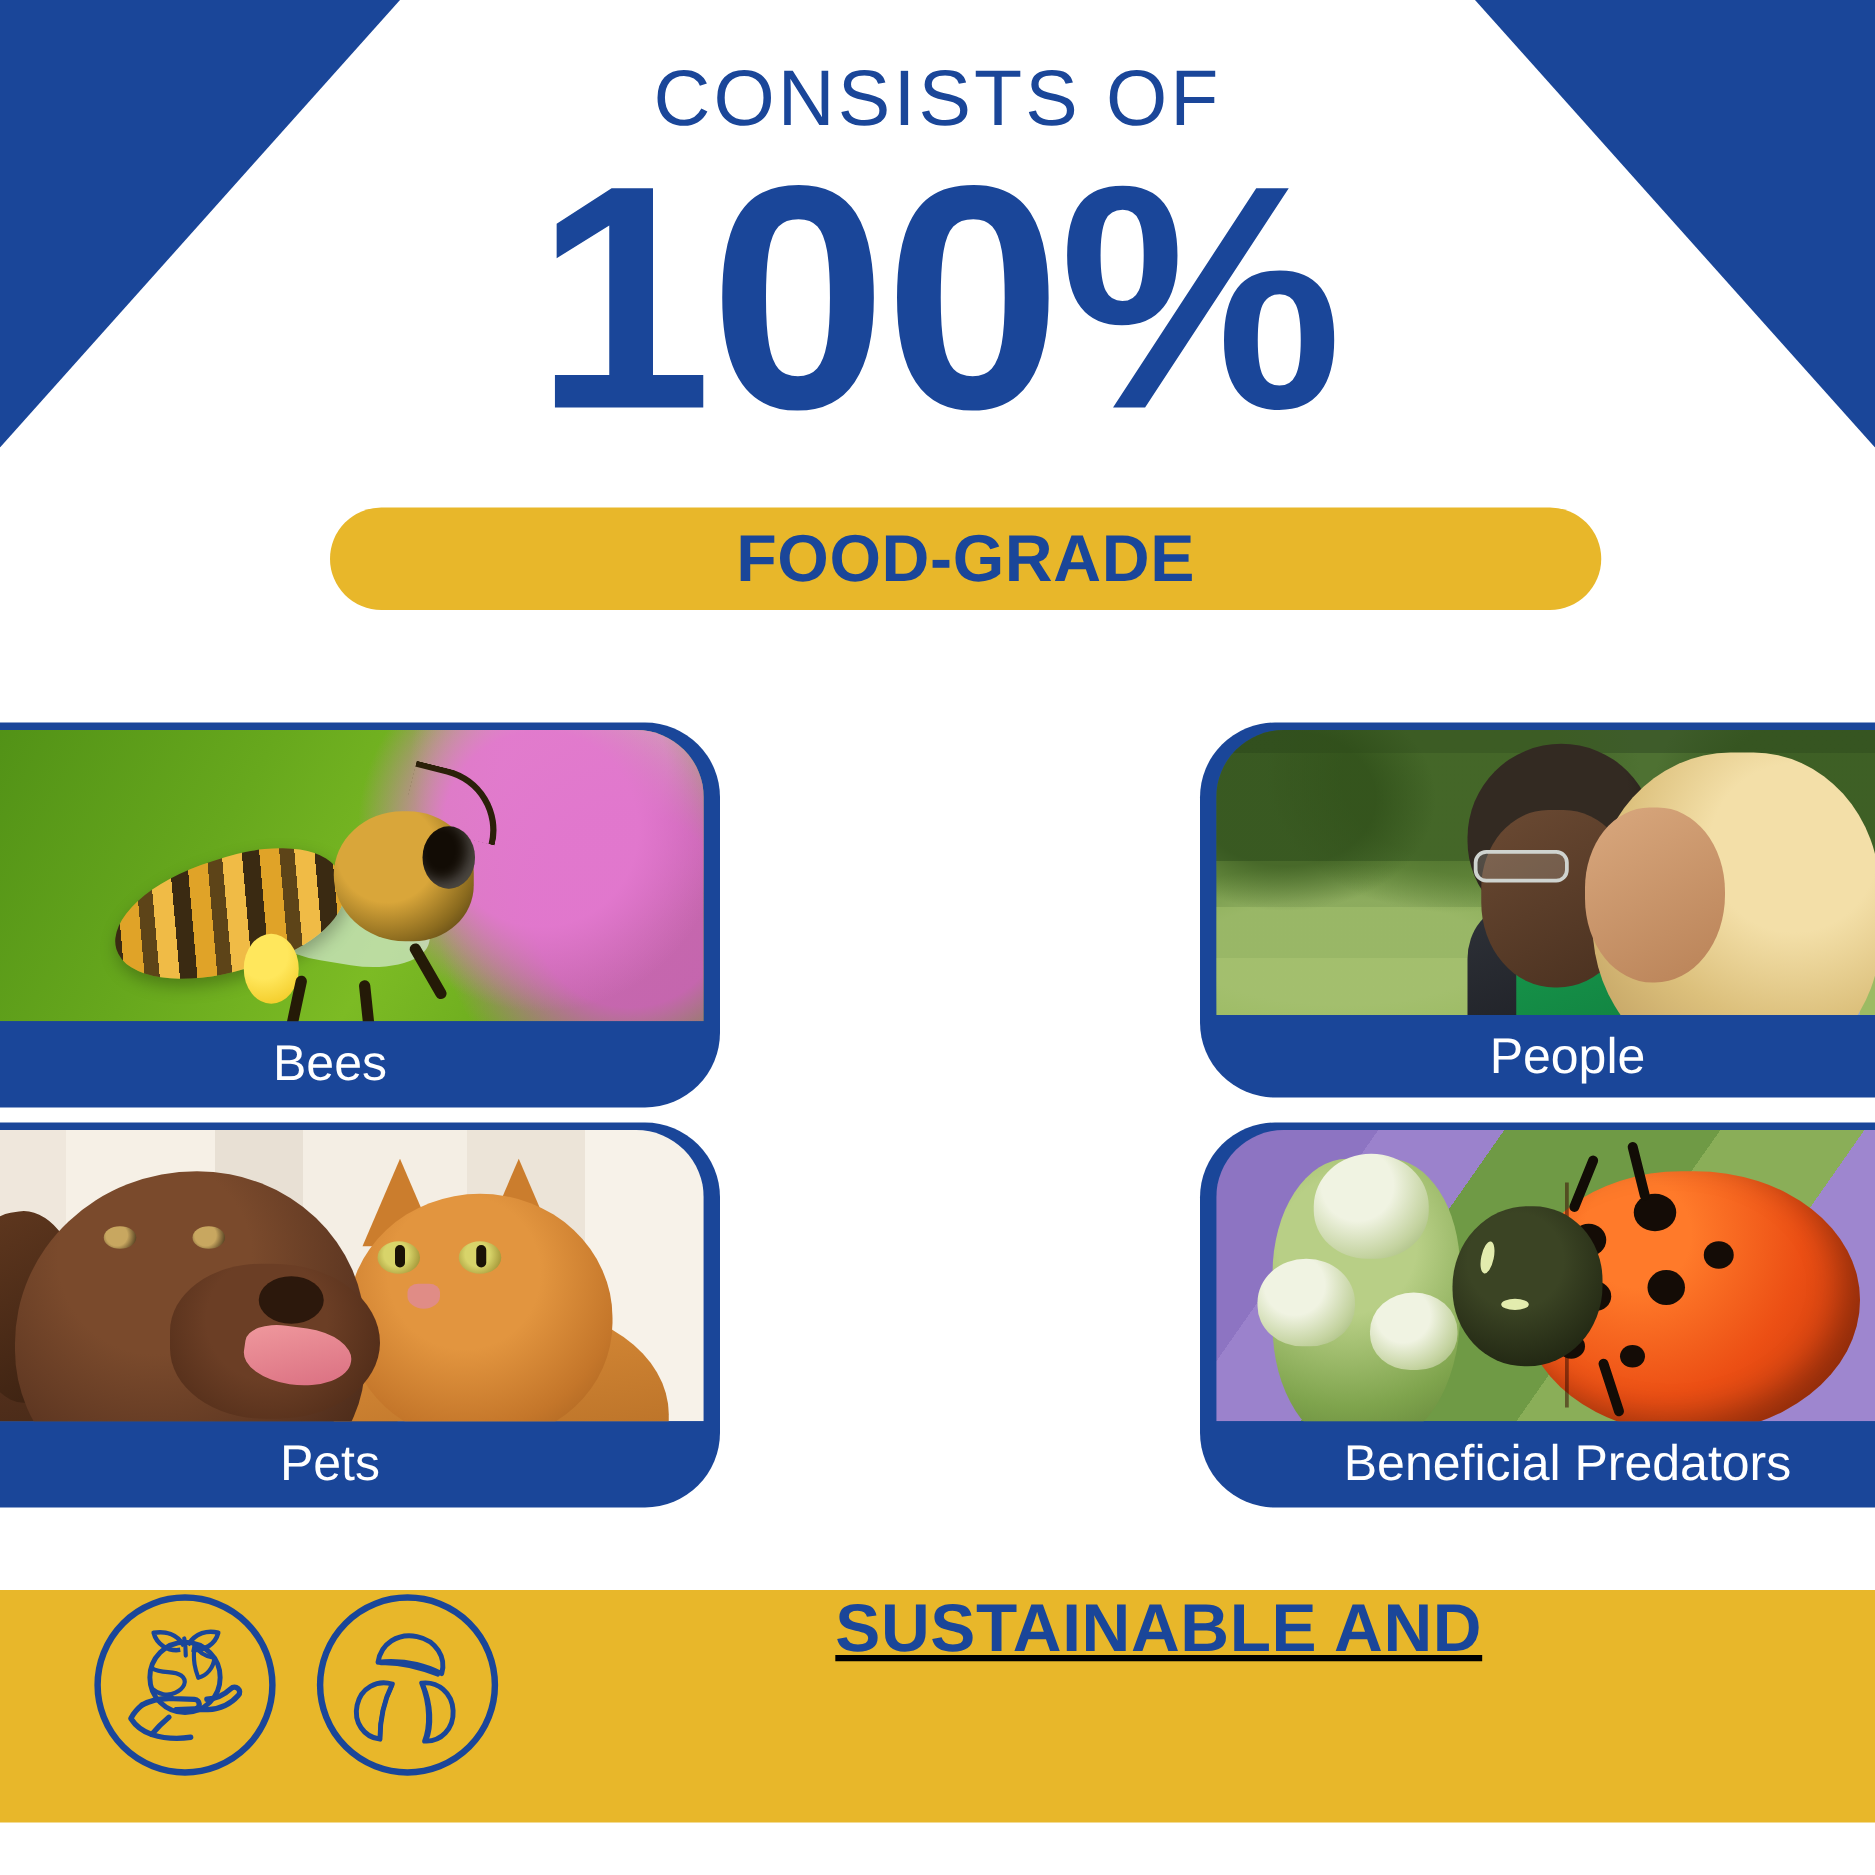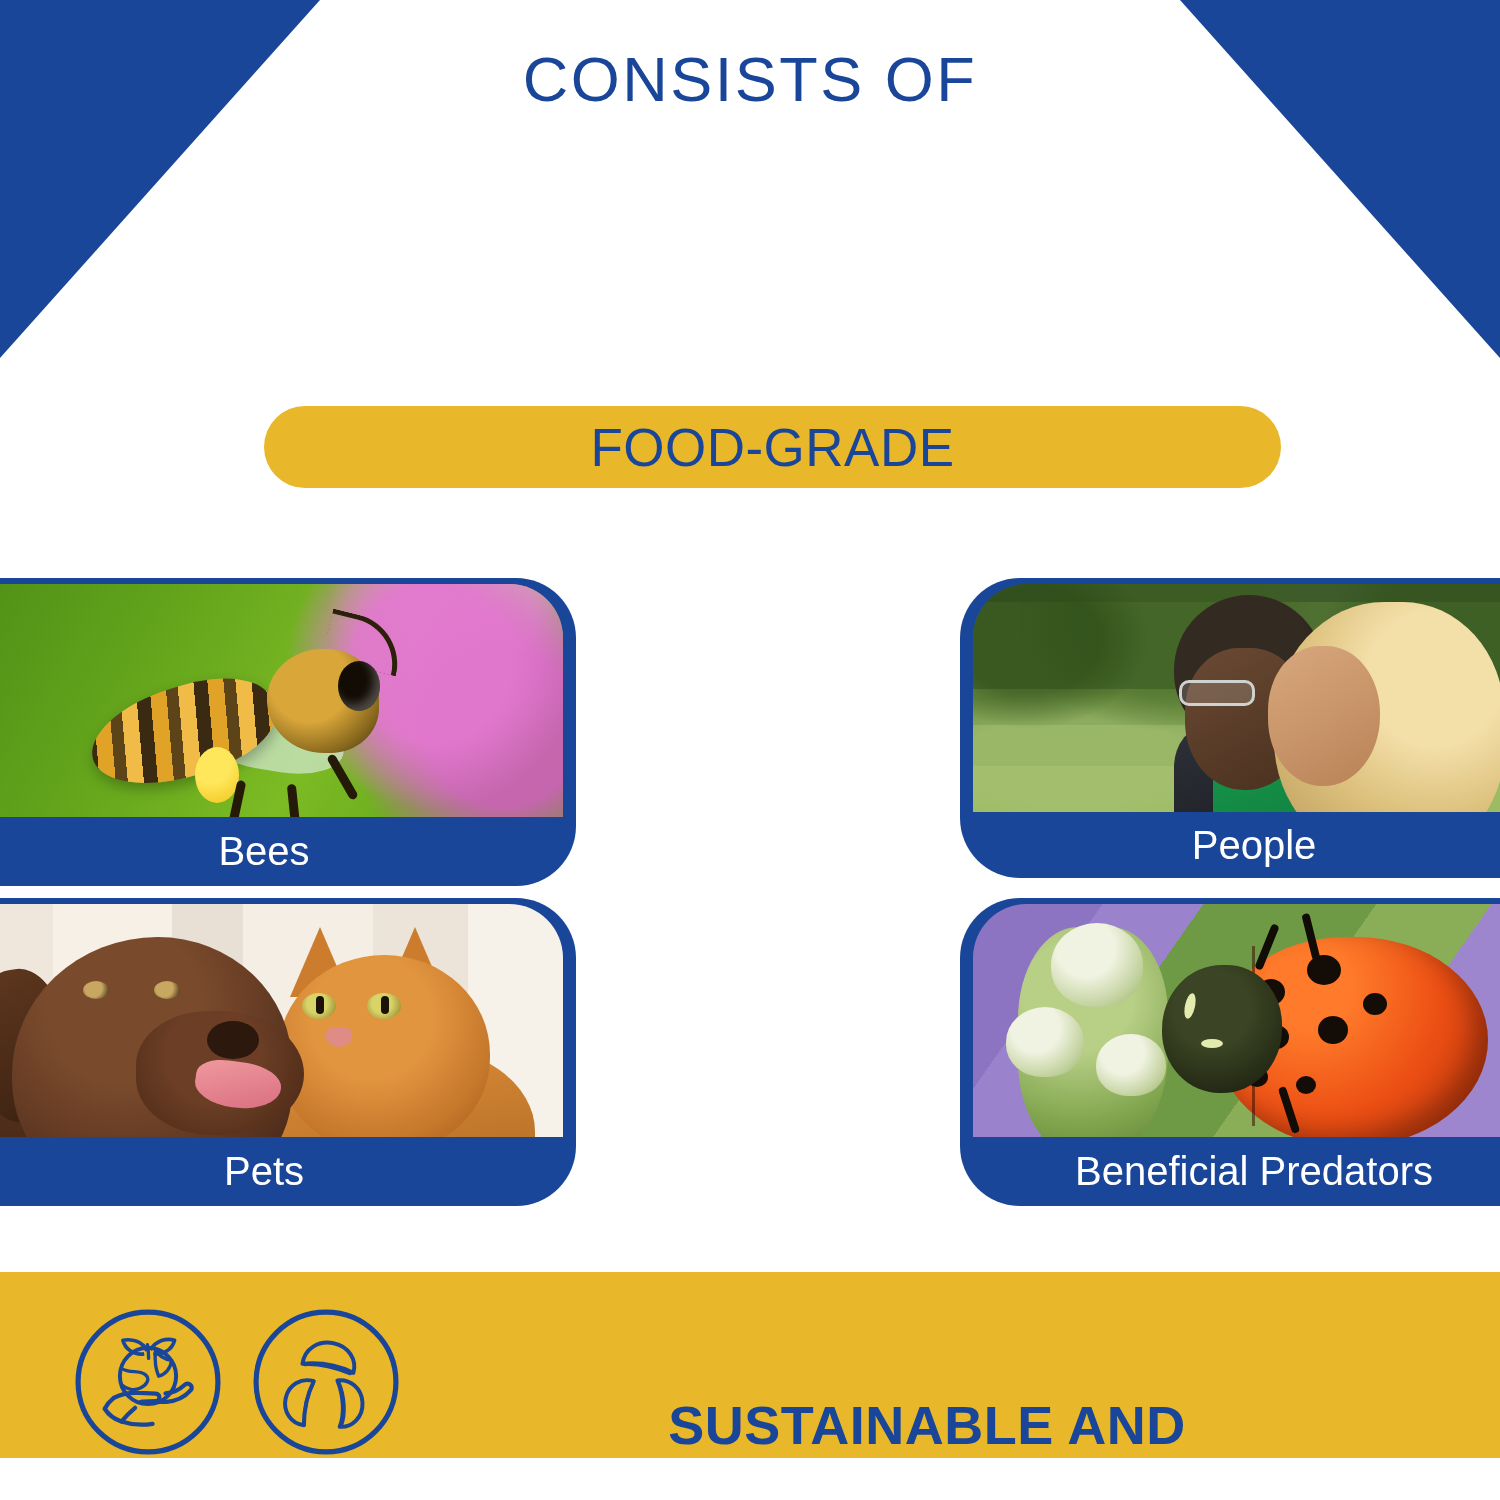--- a/index.html
+++ b/index.html
@@ -68,21 +68,21 @@
     height: 82px;
     background: #E8B72A;
     border-radius: 41px;
     display: flex;
     align-items: center;
     justify-content: center;
     gap: 26px;
   }
   .pill-a {
     font-size: 53px;
-    font-weight: 400;
+    font-weight: 700;
     color: #1A4699;
     letter-spacing: 0.5px;
   }
   .pill-b {
     font-size: 53px;
     font-weight: 700;
     color: #ffffff;
     letter-spacing: 0.5px;
   }
 
@@ -415,21 +415,22 @@
     background: #120c06; border-radius: 4px;
   }
 
   
   .bottom-banner {
     position: absolute;
     left: 0; top: 1272px;
     width: 1500px; height: 186px;
     background: #E8B72A;
     display: flex;
-    align-items: flex-end;
+    align-items: flex-start;
+    text-decoration: underline;
   }
   .icon-group {
     display: flex;
     align-items: center;
     gap: 26px;
     margin-left: 72px;
   }
   .eco-icon { width: 152px; height: 152px; display: block; }
   .banner-text {
     flex: 1;
@@ -455,20 +456,21 @@
     </svg>
   </div>
   <div class="corner-tri right">
     <svg viewBox="0 0 320 358" preserveAspectRatio="none" aria-hidden="true">
       <polygon points="0,0 320,0 320,358" fill="#1A4699"></polygon>
     </svg>
   </div>
 
   <div class="headline">
     <div class="consists-of">CONSISTS OF</div>
+    <div class="pct">100%</div>
   </div>
 
   <div class="pill">
     <span class="pill-a">FOOD-GRADE</span>
   </div>
 
 
   <div class="card" id="card-bees">
     <div class="card-media">
       <div class="photo photo-bees">

